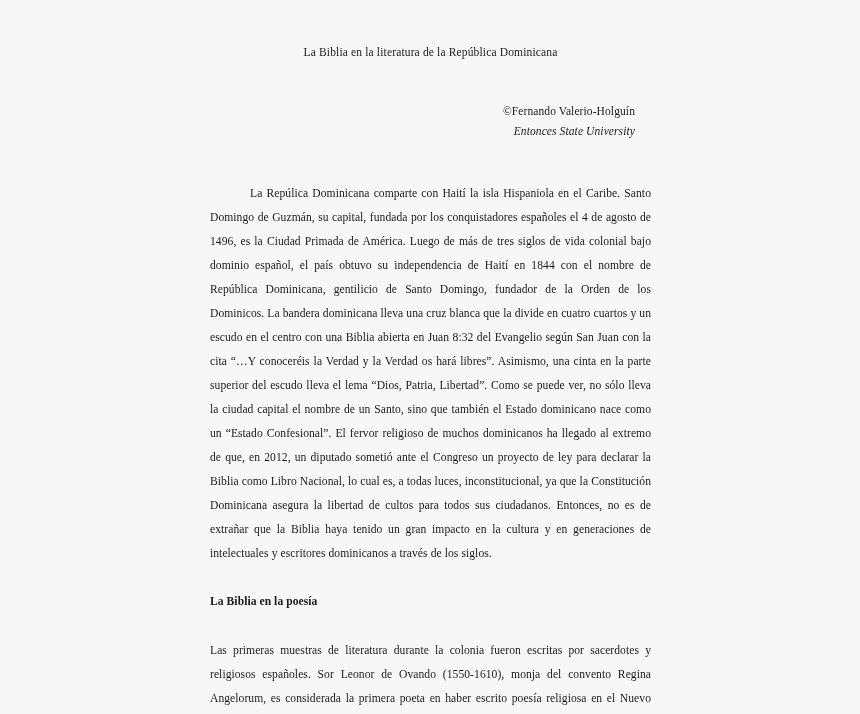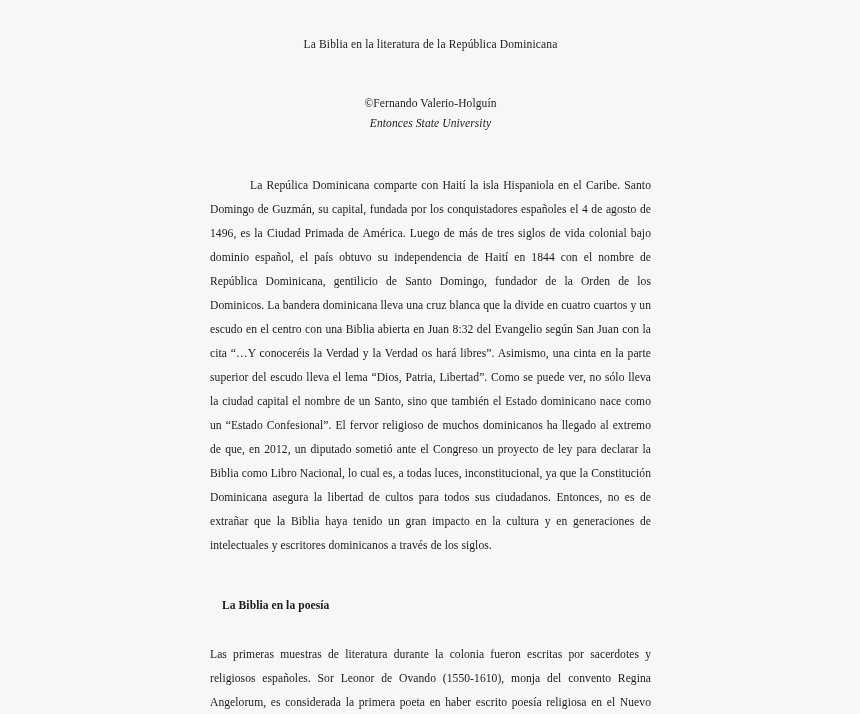--- a/index.html
+++ b/index.html
@@ -24,27 +24,27 @@
   .content {
     position: absolute;
     left: 210px;
     top: 0;
     width: 441px;
   }
   .doc-title {
     text-align: center;
     font-size: 11.5px;
     line-height: 14px;
-    margin: 0;
+    margin: 8px;
     padding-top: 37px;
     letter-spacing: 0.15px;
     font-weight: normal;
   }
   .author-block {
-    text-align: center;
+    text-align: right;
     margin: 16px;
     padding-top: 26px;
   }
   .author {
     font-size: 11.5px;
     line-height: 20px;
     margin: 0;
     letter-spacing: 0.1px;
   }
   .affiliation {
@@ -66,21 +66,21 @@
   }
   p.par-1 {
     margin-top: 41px;
     text-indent: 40px;
   }
   .section-head {
     font-size: 11.6px;
     line-height: 24px;
     font-weight: bold;
     text-align: left;
-    margin: 12px;
+    margin: 0;
     padding-top: 24px;
     letter-spacing: 0.05px;
   }
   p.par-2 {
     margin-top: 25px;
   }
 </style>
 </head>
 <body>
 

